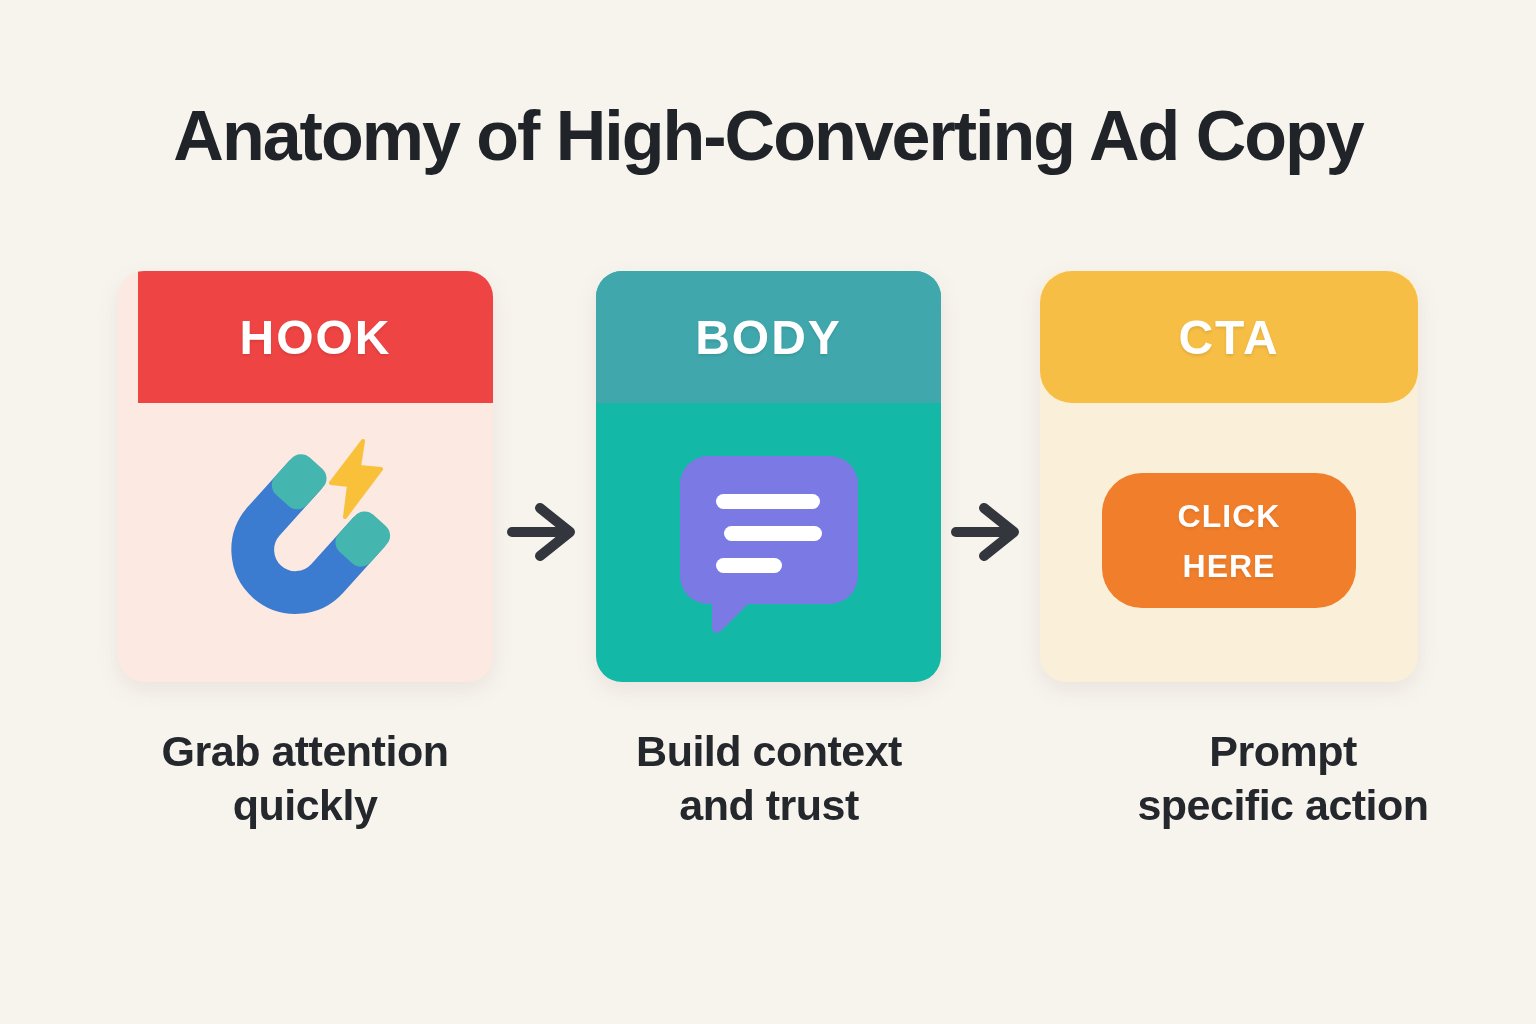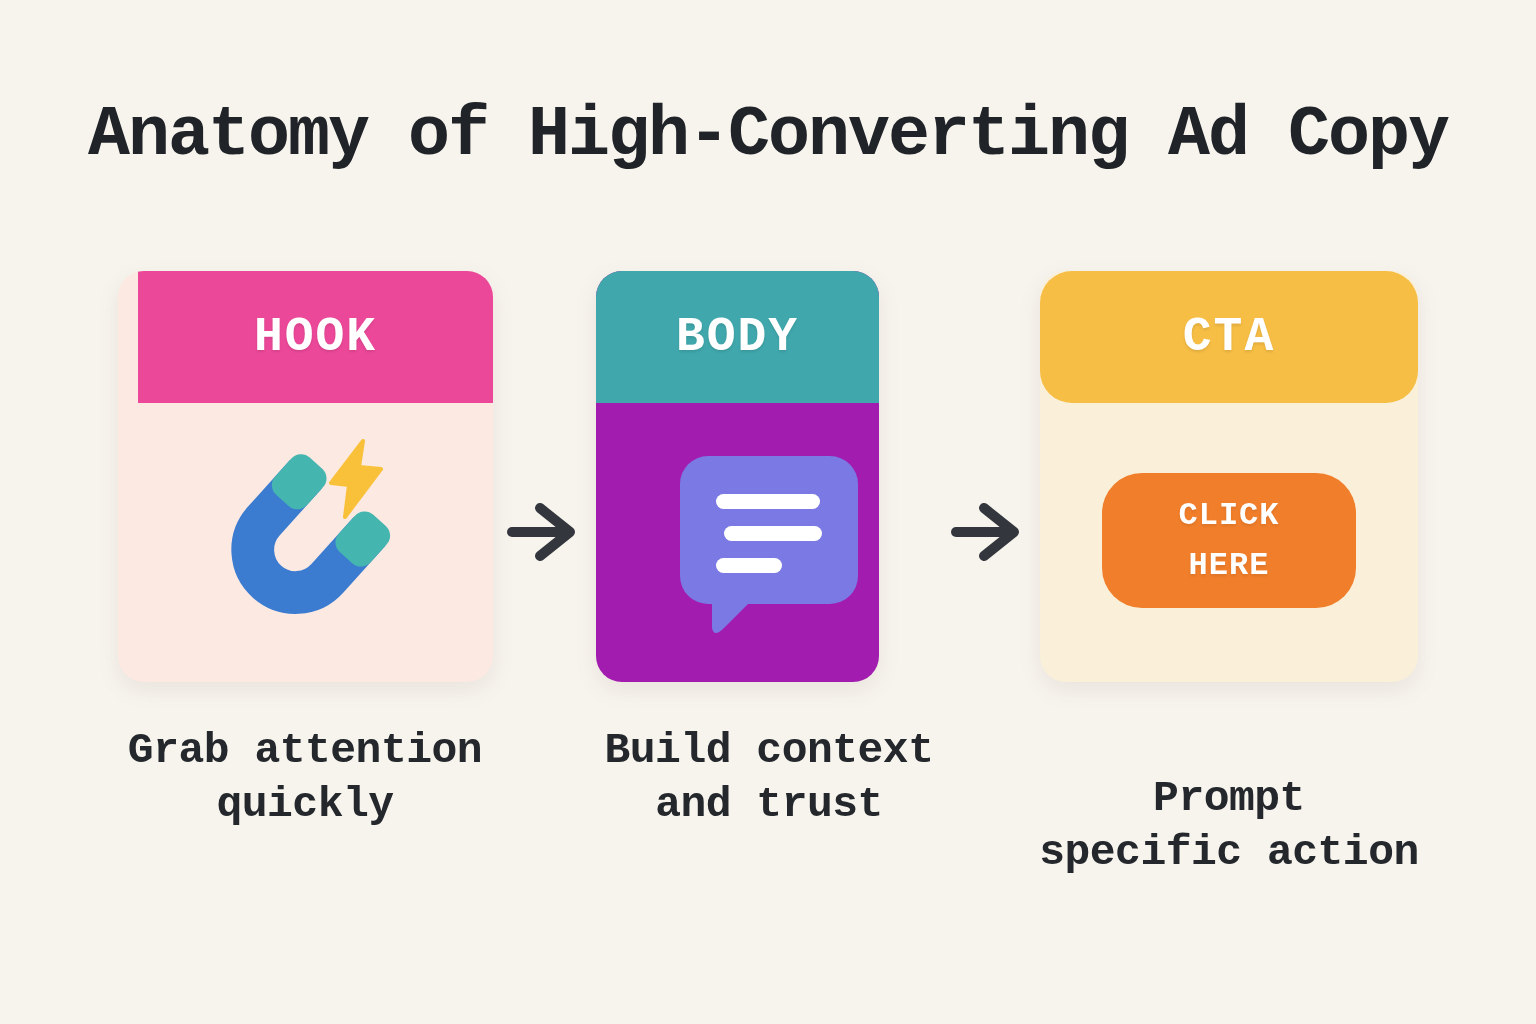--- a/index.html
+++ b/index.html
@@ -1,58 +1,58 @@
 <!DOCTYPE html>
 <html><head>
 <meta charset="utf-8">
 <style>
   html,body { margin:0; padding:0; }
   .canvas {
     position:relative; width:1536px; height:1024px;
     background:#F7F4EE; overflow:hidden;
-    font-family:Liberation Mono, monospace;
+    font-family:Liberation Sans, sans-serif;
   }
   .title {
     position:absolute; top:94px; left:0; width:1536px;
     text-align:center; font-size:70px; font-weight:700;
     letter-spacing:-2px; color:#202328; line-height:84px;
   }
   .card {
     position:absolute; top:271px; height:411px; border-radius:26px;
     overflow:hidden; box-shadow:0 8px 22px rgba(120,90,70,0.10);
   }
   .card-hook { left:118px; width:375px; background:#FBE9E2; }
-  .card-bodycol { left:596px; width:283px; background:#a21caf; }
+  .card-bodycol { left:596px; width:345px; background:#14b8a6; }
   .card-cta { left:1040px; width:378px; background:#FAF0D9; }
   .card-header {
     position:absolute; top:0; left:0; right:0; height:132px;
     display:flex; align-items:center; justify-content:center;
     color:#FFFFFF; font-size:48px; font-weight:700; letter-spacing:2px;
     text-shadow:0 2px 3px rgba(0,0,0,0.10);
   }
-  .hdr-hook { background:#ec4899;margin-left:20px; }
+  .hdr-hook { background:#ef4444;margin-left:20px; }
   .hdr-body { background:#40A8AD; }
   .hdr-cta  { background:#F7BE45;border-radius:32px; }
   .icon-abs { position:absolute; overflow:visible; }
   .cta-btn {
     position:absolute; left:62px; top:202px; width:254px; height:135px;
     background:#F07E2B; border-radius:40px;
     display:flex; align-items:center; justify-content:center; text-align:center;
     color:#FFFFFF; font-size:32px; font-weight:700; line-height:50px;
     letter-spacing:1px; white-space:pre-line;
     text-shadow:0 2px 3px rgba(0,0,0,0.08);
   }
   .caption {
     position:absolute; top:724px; width:460px; text-align:center;
     font-size:43px; font-weight:700; line-height:54px;
     letter-spacing:-0.5px; color:#24272C; white-space:pre-line;
   }
   .cap-hook { left:75px; }
   .cap-body { left:539px; }
-  .cap-cta  { left:999px;margin-top:48px; }
+  .cap-cta  { left:1053px; }
   .arrow-svg { position:absolute; top:497px; width:88px; height:70px; }
   .arrow-1 { left:502px; }
   .arrow-2 { left:946px; }
 </style>
 </head>
 <body>
 
 <div class="canvas">
 
   <div class="title">Anatomy of High-Converting Ad Copy</div>

